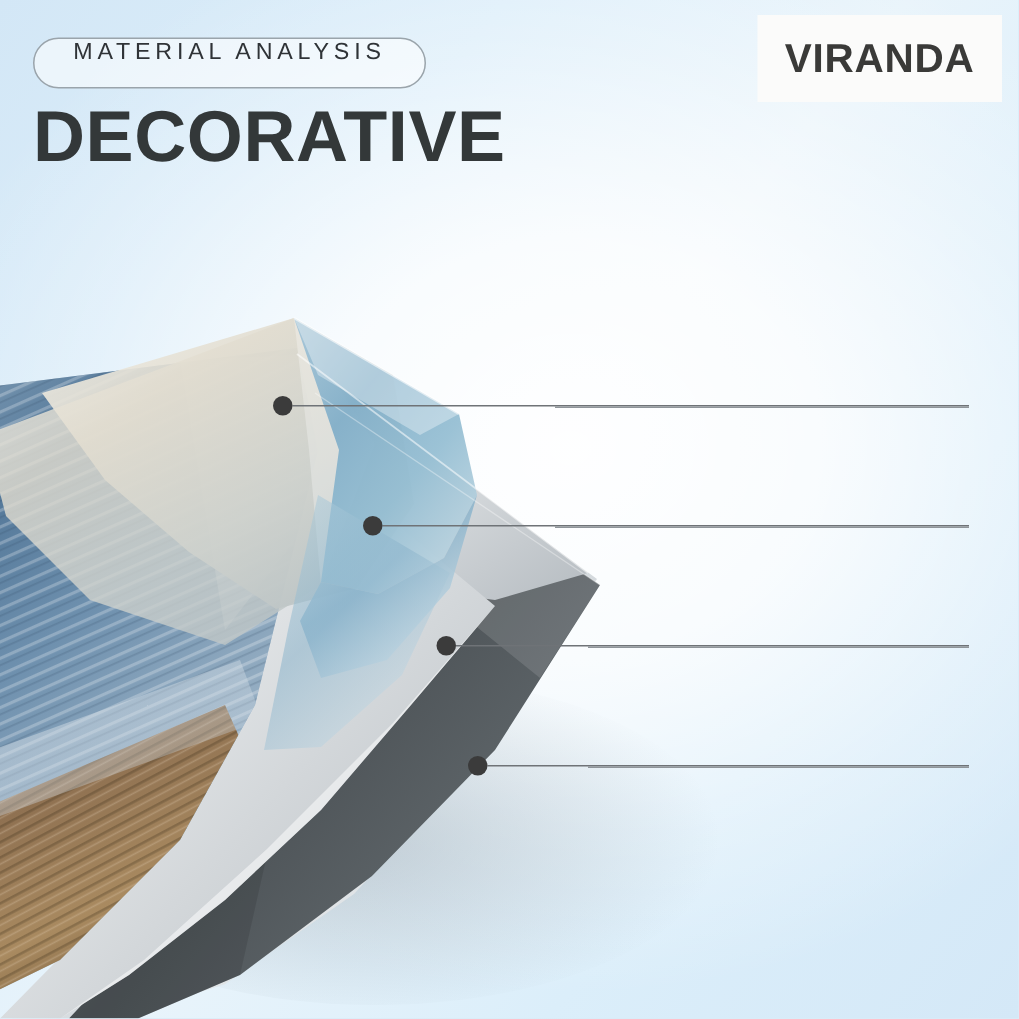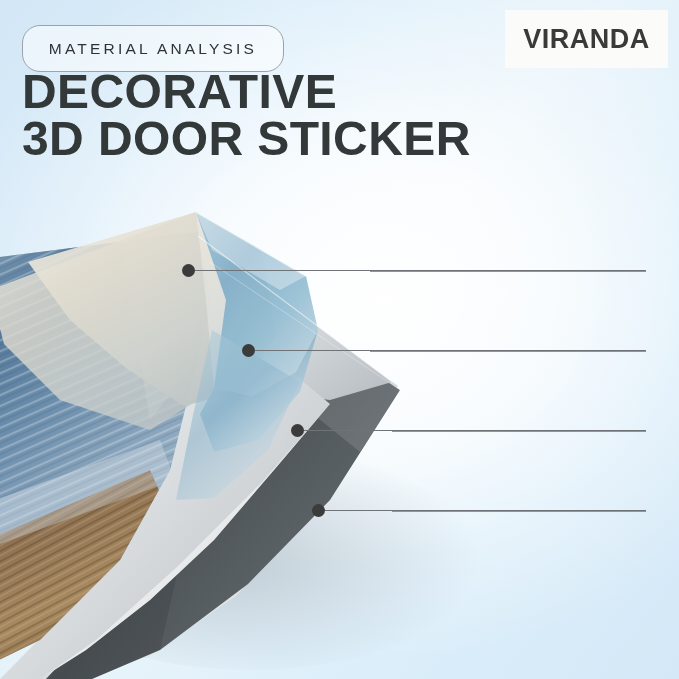--- a/index.html
+++ b/index.html
@@ -17,25 +17,25 @@
     overflow:hidden;
     background:
       radial-gradient(ellipse 520px 430px at 56% 44%, rgba(255,255,255,0.97) 0%, rgba(255,255,255,0.80) 32%, rgba(255,255,255,0.30) 62%, rgba(255,255,255,0.0) 85%),
       linear-gradient(128deg, #d3e7f6 0%, #dceefa 28%, #e9f4fb 50%, #dbeefa 74%, #d4e8f7 100%);
   }
 
   
   .badge {
     position:absolute;
     left:22px; top:25px;
-    width:262px; height:47px;
+    width:262px; height:34px;
     border:1.4px solid #9aa4ab;
     border-radius:18px;
     background:rgba(255,255,255,0.55);
-    display:flex; align-items:center; justify-content:center;
+    display:flex; align-items:flex-start; justify-content:center;
   }
   .badge span {
     font-size:15.5px;
     letter-spacing:3.2px;
     color:#2f3337;
     font-weight:400;
     white-space:nowrap;
   }
 
   .title {
@@ -243,21 +243,20 @@
     <path d="M 198 236 L 392 382" stroke="#ffffff" stroke-width="1.2" opacity="0.55" fill="none"></path>
     <path d="M 210 262 L 400 390" stroke="#ffffff" stroke-width="0.9" opacity="0.35" fill="none"></path>
   </svg>
 
   <div class="badge">
     <span>MATERIAL ANALYSIS</span>
   </div>
 
   <div class="title">
     <div>DECORATIVE</div>
-    <div>3D DOOR STICKER</div>
   </div>
 
   <div class="logo-box">
     <span>VIRANDA</span>
   </div>
 
   <div id="callouts">
       <div class="callout">
         <div class="lead" style="left: 195px; top: 270px; width: 451px;"></div>
         <div class="dot" style="left: 182px; top: 264px;"></div>

